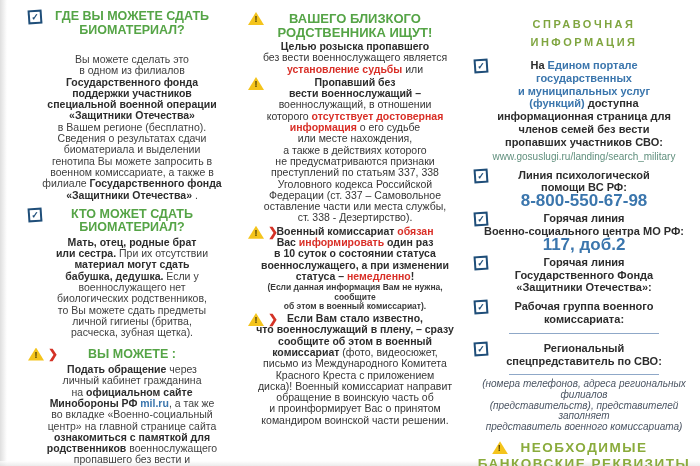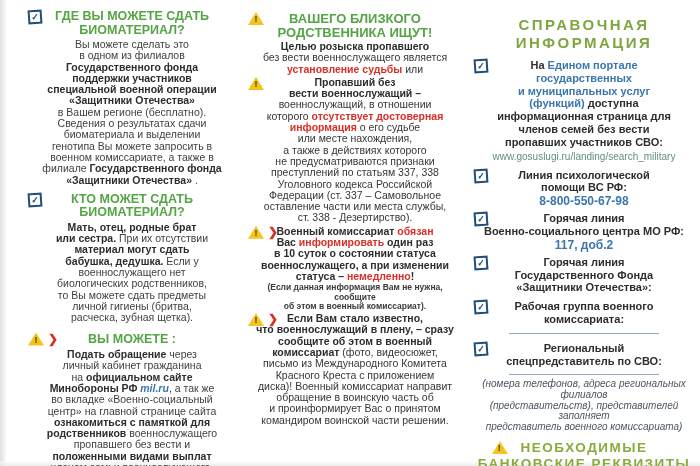--- a/index.html
+++ b/index.html
@@ -18,37 +18,37 @@
   .col{position:absolute;text-align:center;}
   #col1{left:26px;top:10px;width:212px;}
   #col2{left:246px;top:12px;width:218px;}
   #col3{left:474px;top:16px;width:220px;}
 
   .block{position:relative;}
 
   
   .heading{font-weight:bold;color:#55a446;font-size:12.5px;line-height:13.5px;}
   #col2 .heading{font-size:13px;line-height:14px;}
-  #col3 .heading-main{color:#7fa53f;font-size:15px;letter-spacing:2.5px;line-height:17.5px;font-weight:bold;}
+  #col3 .heading-main{color:#7fa53f;font-size:11px;letter-spacing:2.5px;line-height:17.5px;font-weight:bold;}
   #col3 .heading-bank{color:#8aab3c;font-size:13.5px;letter-spacing:1.5px;line-height:16px;font-weight:bold;position:relative;}
 
   
   .para{font-size:10.5px;line-height:11.3px;color:#3f3f3f;}
   #col2 .para{color:#363636;}
   .seg-n{}
   .seg-b{font-weight:bold;color:#2d2d2d;}
   .seg-r{color:#d92f27;font-weight:bold;}
   .seg-bl{color:#3b76ad;font-weight:bold;}
-  .seg-bli{color:#3b76ad;font-weight:bold;font-style:italic;}
+  .seg-bli{color:#3b76ad;font-weight:bold;}
 
   .small{font-size:8.5px;line-height:9.6px;color:#3a3a3a;font-weight:bold;}
 
   
   .item{font-size:11px;line-height:12.8px;font-weight:bold;color:#2e2e2e;padding:0 4px;}
-  .value{color:#3b76ad;font-size:12px;line-height:14px;font-weight:bold;}
+  .value{color:#3b76ad;font-size:17px;line-height:14px;font-weight:bold;}
   .rule{height:1px;background:#8fa8c8;width:150px;margin:7px auto 2px;}
   .link{font-size:10px;line-height:12px;color:#61907e;font-weight:normal;}
   .note{font-style:italic;font-size:10px;line-height:10.6px;color:#4b5563;}
 
   
   .iconwrap{position:absolute;left:2px;top:0;display:flex;gap:4px;align-items:flex-start;}
   #col3 .iconwrap{left:0;}
   .icon-checkbox{width:14px;height:14px;background:#1f4e79;display:inline-flex;
     align-items:center;justify-content:center;transform:rotate(-4deg);}
   .icon-checkbox .chk{width:10px;height:10px;background:#ffffff;color:#1f4e79;
@@ -69,21 +69,21 @@
   <div class="col" id="col1">
       <div class="block heading" style="margin-top: 0px;">
         <span class="iconwrap">
           <span class="icon-checkbox">
             <span class="chk">✓</span>
           </span>
         </span>
         <div class="hline">ГДЕ ВЫ МОЖЕТЕ СДАТЬ</div>
         <div class="hline">БИОМАТЕРИАЛ?</div>
       </div>
-      <div class="block para" style="margin-top: 2px;">
+      <div class="block para" style="margin-top: 17px;">
         <div class="line"><span class="seg-n">Вы можете сделать это</span></div>
         <div class="line"><span class="seg-n">в одном из филиалов</span></div>
         <div class="line"><span class="seg-b">Государственного фонда</span></div>
         <div class="line"><span class="seg-b">поддержки участников</span></div>
         <div class="line"><span class="seg-b">специальной военной операции</span></div>
         <div class="line"><span class="seg-b">«Защитники Отечества»</span></div>
         <div class="line"><span class="seg-n">в Вашем регионе (бесплатно).</span></div>
         <div class="line"><span class="seg-n">Сведения о результатах сдачи</span></div>
         <div class="line"><span class="seg-n">биоматериала и выделении</span></div>
         <div class="line"><span class="seg-n">генотипа Вы можете запросить в</span></div>

